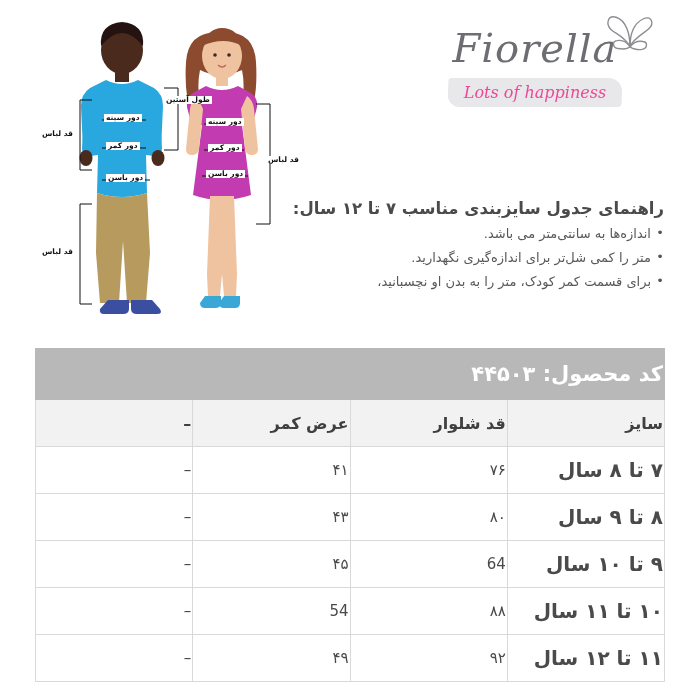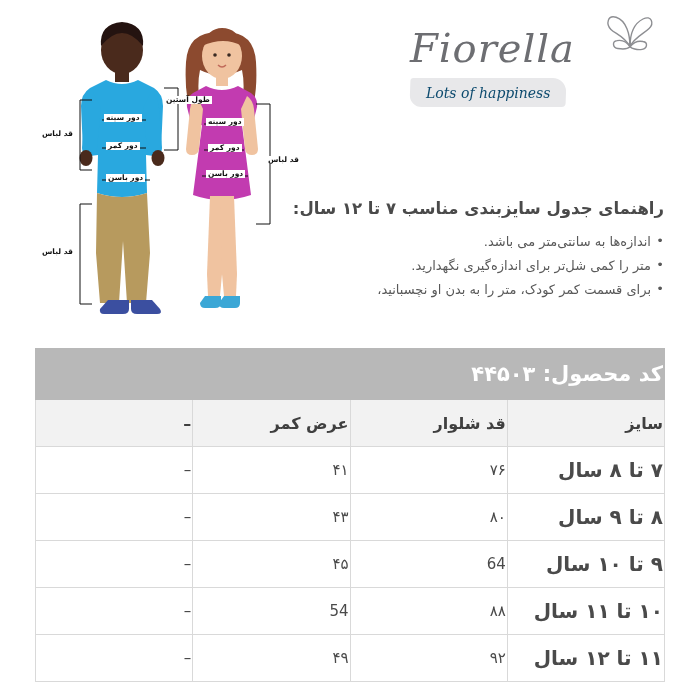--- a/index.html
+++ b/index.html
@@ -36,21 +36,21 @@
     width: 270px;
     height: 330px;
   }
 
   
   .brand {
     position: absolute;
     right: 40px;
     top: 28px;
     width: 250px;
-    text-align: left;
+    text-align: center;
   }
   .brand-name {
     font-family: "DejaVu Serif", "Liberation Serif", serif;
     font-style: italic;
     font-size: 40px;
     color: #6d6e72;
     letter-spacing: 1px;
     line-height: 1;
     direction: ltr;
   }
@@ -65,22 +65,22 @@
     position: absolute;
     left: 0; top: 0; right: 0; bottom: 0;
     background: #e8e8ea;
     border-radius: 3px 14px 4px 12px;
     transform: skewX(-2deg);
   }
   .brand-tag {
     position: relative;
     font-family: "DejaVu Serif", "Liberation Serif", serif;
     font-style: italic;
-    font-size: 14px;
-    color: #0c4a6e;
+    font-size: 16px;
+    color: #ec4899;
     white-space: nowrap;
     margin-top: 26px;
   }
   .butterfly {
     position: absolute;
     right: 4px;
     top: -16px;
     width: 52px;
     height: 40px;
   }
@@ -92,21 +92,20 @@
     top: 196px;
     width: 420px;
     text-align: right;
     direction: rtl;
   }
   .guide-title {
     font-size: 16.5px;
     font-weight: bold;
     color: #4a4a4a;
     line-height: 1.6;
-    margin-bottom: 8px;
   }
   .guide-list {
     list-style: none;
     margin: 0;
     padding: 0;
   }
   .guide-list li {
     font-size: 13px;
     color: #585858;
     line-height: 1.85;

